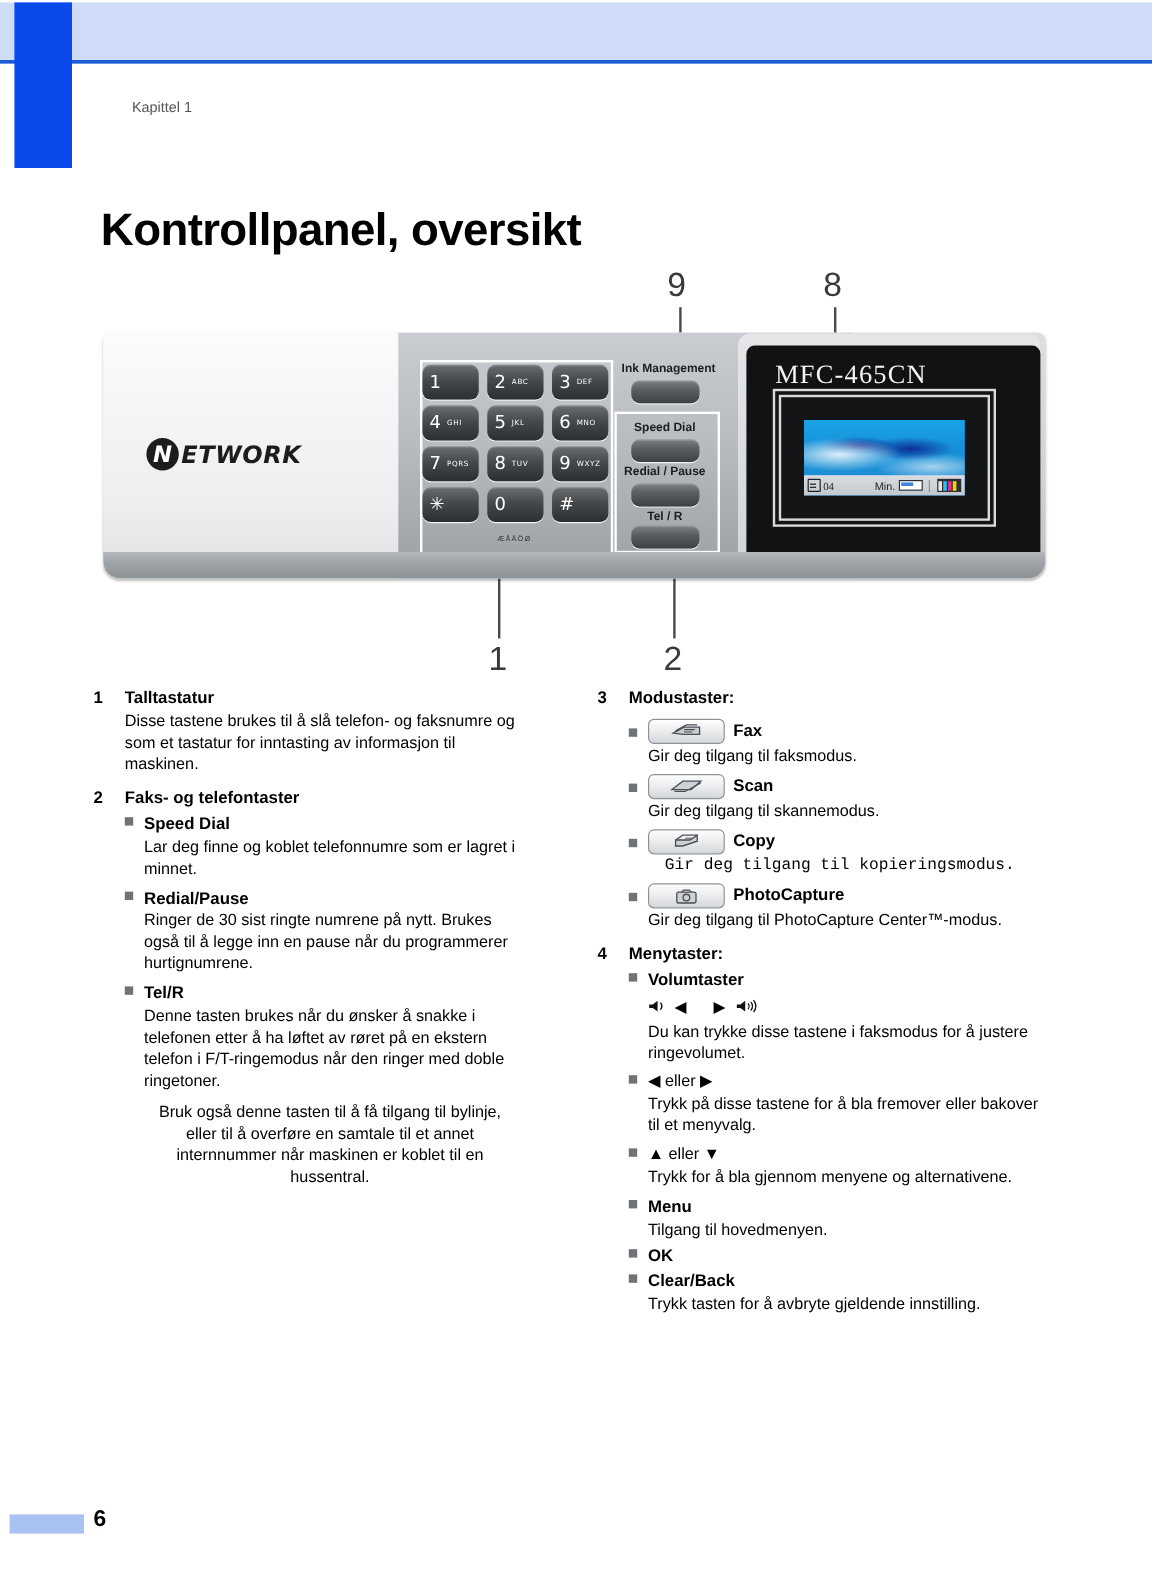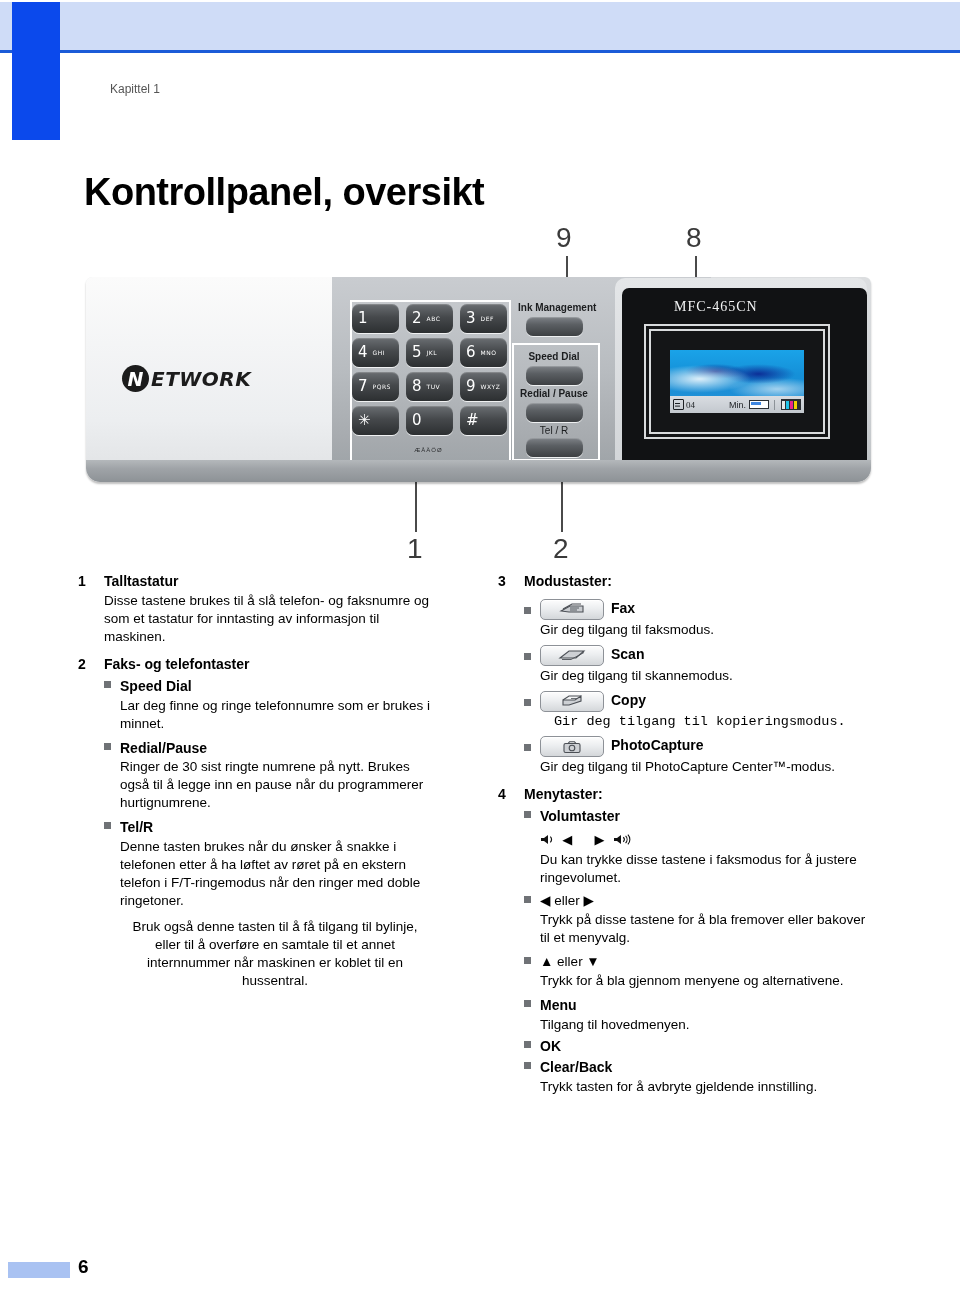--- a/index.html
+++ b/index.html
@@ -84,34 +84,34 @@
     border-radius:7px;height:19px;
     background:linear-gradient(180deg,#7e8287 0%,#5b5f63 40%,#3d4043 100%);
     box-shadow:0 1px 0 #eef0f1, inset 0 1px 1px rgba(255,255,255,.22);
   }
   .ink-btn{position:absolute;left:440px;top:40px;width:57px;}
   .fgroup-box{position:absolute;left:426px;top:66px;width:84px;height:114px;border:2px solid #fff;}
   .sd-label{position:absolute;left:433px;top:74px;width:70px;text-align:center;font-size:10px;font-weight:bold;color:#1b1d1f;}
   .sd-btn{position:absolute;left:440px;top:89px;width:57px;}
   .rp-label{position:absolute;left:428px;top:111px;width:80px;text-align:center;font-size:10px;font-weight:bold;color:#1b1d1f;}
   .rp-btn{position:absolute;left:440px;top:126px;width:57px;}
-  .tr-label{position:absolute;left:433px;top:148px;width:70px;text-align:center;font-size:10px;font-weight:normal;color:#1b1d1f;}
+  .tr-label{position:absolute;left:433px;top:148px;width:70px;text-align:center;font-size:10px;font-weight:bold;color:#1b1d1f;}
   .tr-btn{position:absolute;left:440px;top:161px;width:57px;}
 
   
   .lcd-hood{
     position:absolute;left:529px;top:1px;width:252px;height:196px;
     background:linear-gradient(180deg,#e4e6e8 0%,#d2d5d8 100%);
     border-radius:10px 10px 0 0;
   }
   .lcd-black{
     position:absolute;left:536px;top:11px;width:245px;height:176px;
     background:#111214;border-radius:7px 7px 0 0;
   }
-  .lcd-model{position:absolute;left:588px;top:22px;font-size:14px;color:#f2f3f4;letter-spacing:1px;font-family:"Liberation Serif",serif;}
+  .lcd-model{position:absolute;left:560px;top:22px;font-size:22px;color:#f2f3f4;letter-spacing:1px;font-family:"Liberation Serif",serif;}
   .lcd-frame{position:absolute;left:558px;top:47px;width:186px;height:115px;border:2px solid #d9dbdd;background:#141517;padding:3px;box-sizing:border-box;}
   .lcd-frame-in{width:100%;height:100%;border:2px solid #d9dbdd;box-sizing:border-box;padding:19px;}
   .lcd-screen{
     position:relative;width:100%;height:100%;overflow:hidden;
     background:
       radial-gradient(ellipse 70% 40% at 22% 46%, rgba(255,255,255,.85) 0%, rgba(255,255,255,0) 55%),
       radial-gradient(ellipse 46% 26% at 66% 38%, rgba(10,30,140,.85) 0%, rgba(10,30,140,0) 60%),
       radial-gradient(ellipse 38% 20% at 34% 34%, rgba(8,26,130,.8) 0%, rgba(8,26,130,0) 60%),
       radial-gradient(ellipse 60% 30% at 80% 62%, rgba(255,255,255,.6) 0%, rgba(255,255,255,0) 60%),
       linear-gradient(180deg,#1aa3e8 0%,#1590d8 40%,#1d8fd6 70%,#2b9ae0 100%);
@@ -313,21 +313,21 @@
     <span class="num">2</span>
     <span class="ttl">Faks- og telefontaster</span>
   </div>
 
   <div class="bullet-row" style="margin-top:3px;">
     <span class="bullet">
         <i></i>
       </span>
     <span class="b-ttl">Speed Dial</span>
   </div>
-  <div class="para b-body">Lar deg finne og ringe telefonnumre som er brukes i minnet.</div>
+  <div class="para b-body">Lar deg finne og koblet telefonnumre som er lagret i minnet.</div>
 
   <div class="bullet-row">
     <span class="bullet">
         <i></i>
       </span>
     <span class="b-ttl">Redial/Pause</span>
   </div>
   <div class="para b-body">Ringer de 30 sist ringte numrene på nytt. Brukes også til å legge inn en pause når du programmerer hurtignumrene.</div>
 
   <div class="bullet-row">

